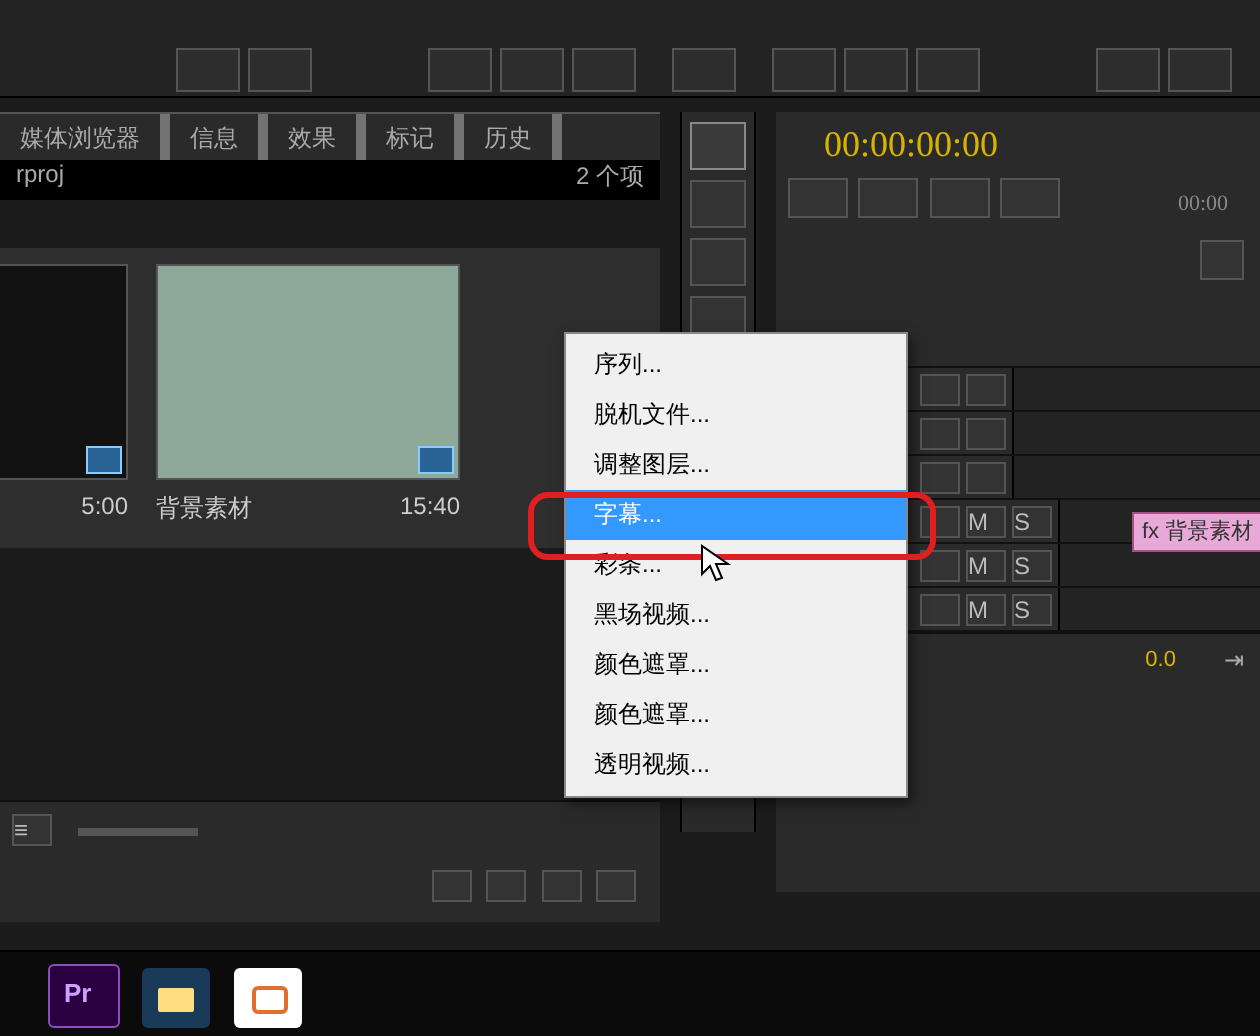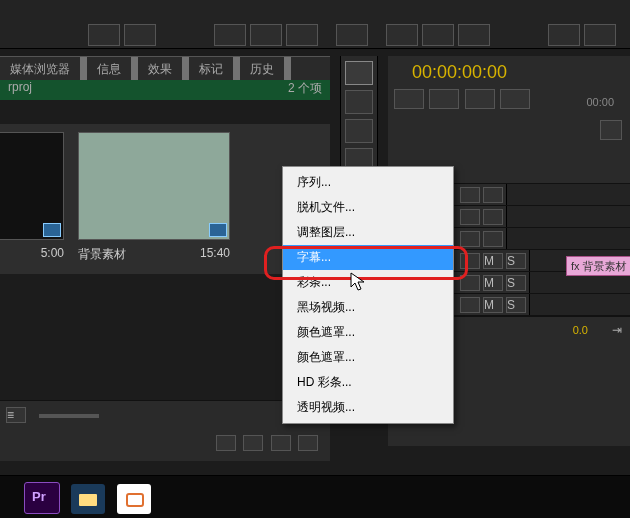--- a/index.html
+++ b/index.html
@@ -1,36 +1,36 @@
 <!DOCTYPE html>
 <html><head>
 <meta charset="utf-8">
 <style>
   html,body{margin:0;padding:0;background:#1c1c1c;font-family:"Microsoft YaHei",Arial,sans-serif;font-size:12px;color:#bbb;overflow:hidden;width:630px;height:518px}
   .top-toolbar{position:absolute;top:0;left:0;right:0;height:48px;background:#232323;border-bottom:1px solid #000}
   .top-toolbar .btn{position:absolute;top:24px;width:30px;height:20px;border:1px solid #555;background:#2d2d2d}
   .panel-tabs{position:absolute;top:56px;left:0;width:330px;height:24px;background:#2a2a2a;border-top:1px solid #555;border-bottom:1px solid #111}
-  .panel-tabs .tab{float:left;padding:4px 10px;font-size:12px;color:#aaa;border-right:7px solid #737373}
-  .proj{position:absolute;top:80px;left:0;width:330px;background:#14532d}
+  .panel-tabs .tab{float:left;padding:4px 10px;font-size:12px;color:#aaa;border-right:5px solid #737373}
+  .proj{position:absolute;top:80px;left:0;width:330px;background:#000000}
   .proj .head{height:20px;padding:0 8px;color:#aaa;font-size:12px}
   .proj .head .r{float:right}
   .thumbs{position:absolute;top:124px;left:0;width:330px;height:150px;background:#2e2e2e}
   .thumb{position:absolute;top:8px;width:152px}
   .thumb .box{height:106px;border:1px solid #555;background:#111;position:relative}
   .thumb .box.green{background:#8ea89a}
   .thumb .tag{position:absolute;right:2px;bottom:2px;width:16px;height:12px;background:#2a6496;border:1px solid #8cf}
   .thumb .lbl{margin-top:6px;color:#ccc;font-size:12px}
   .thumb .dur{float:right;color:#ccc}
   .toolcol{position:absolute;top:56px;left:340px;width:36px;height:360px;background:#2a2a2a;border-left:1px solid #000;border-right:1px solid #000}
   .toolcol .tbtn{width:26px;height:22px;margin:5px auto;border:1px solid #555;background:#333}
   .toolcol .sel{border:1px solid #888;background:#3a3a3a}
   .seq{position:absolute;top:56px;left:388px;right:0;height:390px;background:#2a2a2a}
   .seq .tabs{height:24px;border-bottom:1px solid #111}
   .seq .tabs .tab{float:left;padding:4px 10px;font-size:12px;color:#ccc;background:#333;border-right:1px solid #111}
-  .seq .tc{font-size:18px;color:#d8b400;font-family:Liberation Sans, sans-serif;padding:6px 0 6px 24px}
+  .seq .tc{font-size:18px;color:#d8b400;font-family:Liberation Serif, serif;padding:6px 0 6px 24px}
   .seq .tc .ts{color:#888;font-size:11px;position:absolute;right:16px;top:40px}
   .seq .btns{padding:0 0 6px 6px;height:22px}
   .seq .btns .b{display:inline-block;width:28px;height:18px;border:1px solid #555;background:#333;margin-right:2px}
   .seq .wrench{display:inline-block;width:20px;height:18px;border:1px solid #555;background:#333;position:absolute;right:8px;top:64px}
   .tracks{border-top:1px solid #111}
   .trk{height:21px;border-bottom:1px solid #111;display:flex;align-items:center}
   .trk .ln{width:66px;color:#aaa;font-size:11px;text-align:right;padding-right:6px}
   .trk .tog{width:18px;height:14px;border:1px solid #555;background:#333;margin-right:3px}
   .trk .lane{flex:1;background:#232323;border-left:1px solid #000;height:100%}
   .trk.v1 .lane{background:#222}
@@ -186,21 +186,20 @@
 
 <div class="ctx" id="ctx">
     <div class="it">序列...</div>
     <div class="it">脱机文件...</div>
     <div class="it">调整图层...</div>
     <div class="it hl">字幕...</div>
     <div class="it">彩条...</div>
     <div class="it">黑场视频...</div>
     <div class="it">颜色遮罩...</div>
     <div class="it">颜色遮罩...</div>
-    <div class="it">HD 彩条...</div>
     <div class="it">透明视频...</div>
   </div>
 <div class="redbox"></div>
 <div class="cursor">
   <svg viewBox="0 0 18 20">
       <path d="M1 1 L1 15 L5 11 L8 18 L11 17 L8 10 L14 10 Z" fill="#fff" stroke="#000" stroke-width="1"></path>
     </svg>
 </div>
 
 <div class="taskbar">

